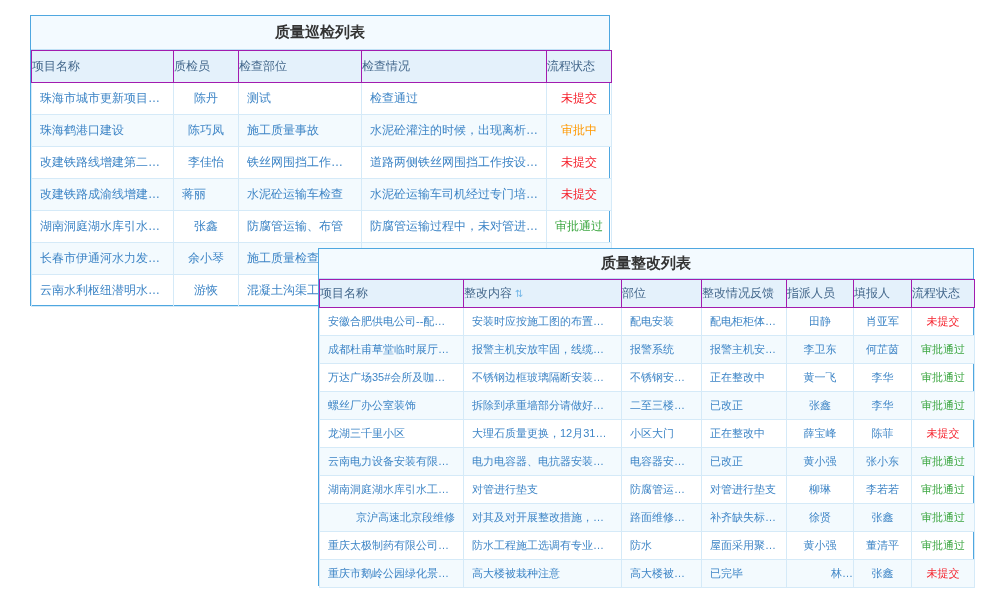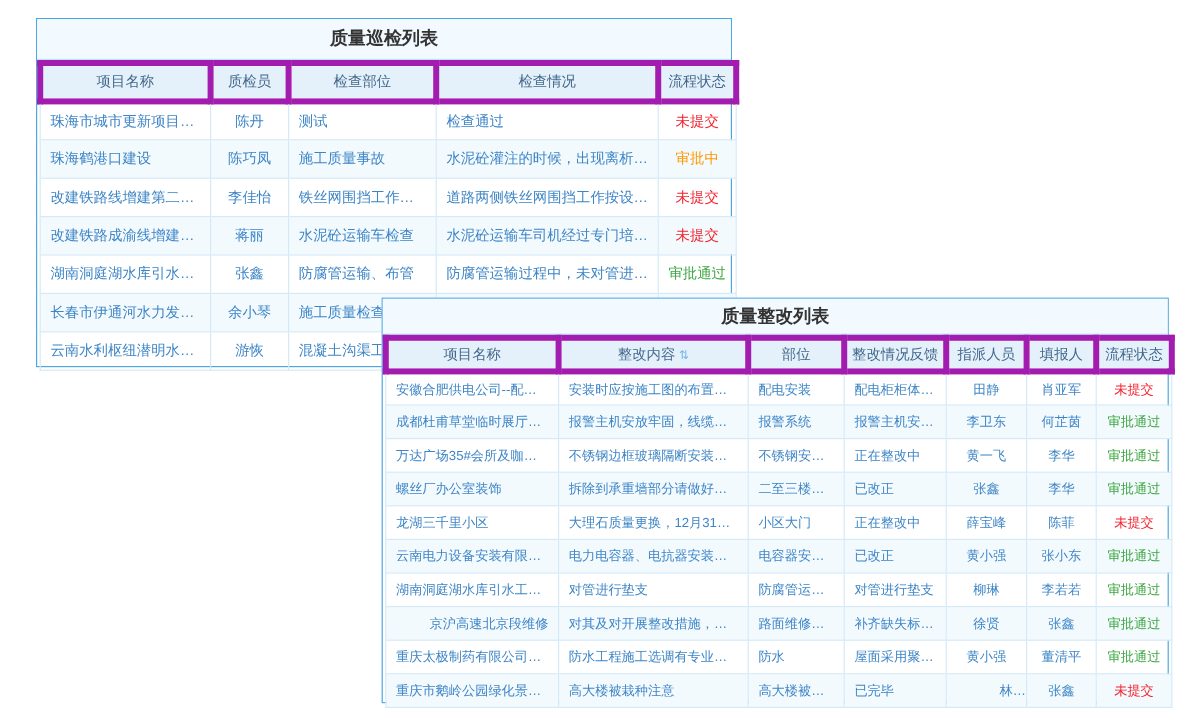--- a/index.html
+++ b/index.html
@@ -11,21 +11,21 @@
   .panel-inspection { left:30px; top:15px; width:580px; height:291px; z-index:1; }
   .panel-rectification { left:318px; top:248px; width:656px; height:338px; z-index:2; }
 
   .panel-title { display:flex; align-items:center; justify-content:center;
     font-weight:bold; color:#333333; background:#F3FAFF; border-bottom:1px solid #BFE0F5; }
   .panel-inspection .panel-title { height:34px; font-size:15px; }
   .panel-rectification .panel-title { height:30px; font-size:15px; }
 
   table.grid { width:100%; border-collapse:collapse; table-layout:fixed; }
   .grid th { background:#E4F1FB; color:#44688C; font-weight:400;
-    border:5px solid #a21caf; overflow:hidden; white-space:nowrap; text-align:center;margin-left:28px; }
+    border:1px solid #a21caf; overflow:hidden; white-space:nowrap; text-align:left;margin-left:28px; }
   .panel-inspection  th { height:32px; font-size:12px; }
   .panel-rectification th { height:28px; font-size:12px; }
 
   .grid td { border:1px solid #D5EAF8; color:#3E85C6; overflow:hidden;
     white-space:nowrap; text-overflow:ellipsis; padding:0 8px; background-clip:padding-box; }
   .panel-inspection  td { height:32px; font-size:12px; }
   .panel-rectification td { height:28px; font-size:11px; }
   .grid tbody tr:nth-child(even) td { background-color:#F3FAFE; }
 
   .sort { color:#74B7E8; font-size:10px; margin-left:3px; }
@@ -82,21 +82,21 @@
           </tr>
           <tr>
             <td style="text-align: left;">改建铁路线增建第二线...</td>
             <td style="text-align: center;">李佳怡</td>
             <td style="text-align: left;">铁丝网围挡工作检查</td>
             <td style="text-align: right;">道路两侧铁丝网围挡工作按设计...</td>
             <td style="text-align: center; color: rgb(245, 34, 45);">未提交</td>
           </tr>
           <tr>
             <td style="text-align: left;">改建铁路成渝线增建第...</td>
-            <td style="text-align: center;">蒋丽</td>
+            <td style="">蒋丽</td>
             <td style="text-align: left;">水泥砼运输车检查</td>
             <td style="text-align: left;">水泥砼运输车司机经过专门培训...</td>
             <td style="text-align: center; color: rgb(245, 34, 45);">未提交</td>
           </tr>
           <tr>
             <td style="text-align: left;">湖南洞庭湖水库引水工...</td>
             <td style="text-align: center;">张鑫</td>
             <td style="text-align: left;">防腐管运输、布管</td>
             <td style="text-align: left;">防腐管运输过程中，未对管进行...</td>
             <td style="text-align: center; color: rgb(61, 167, 66);">审批通过</td>

